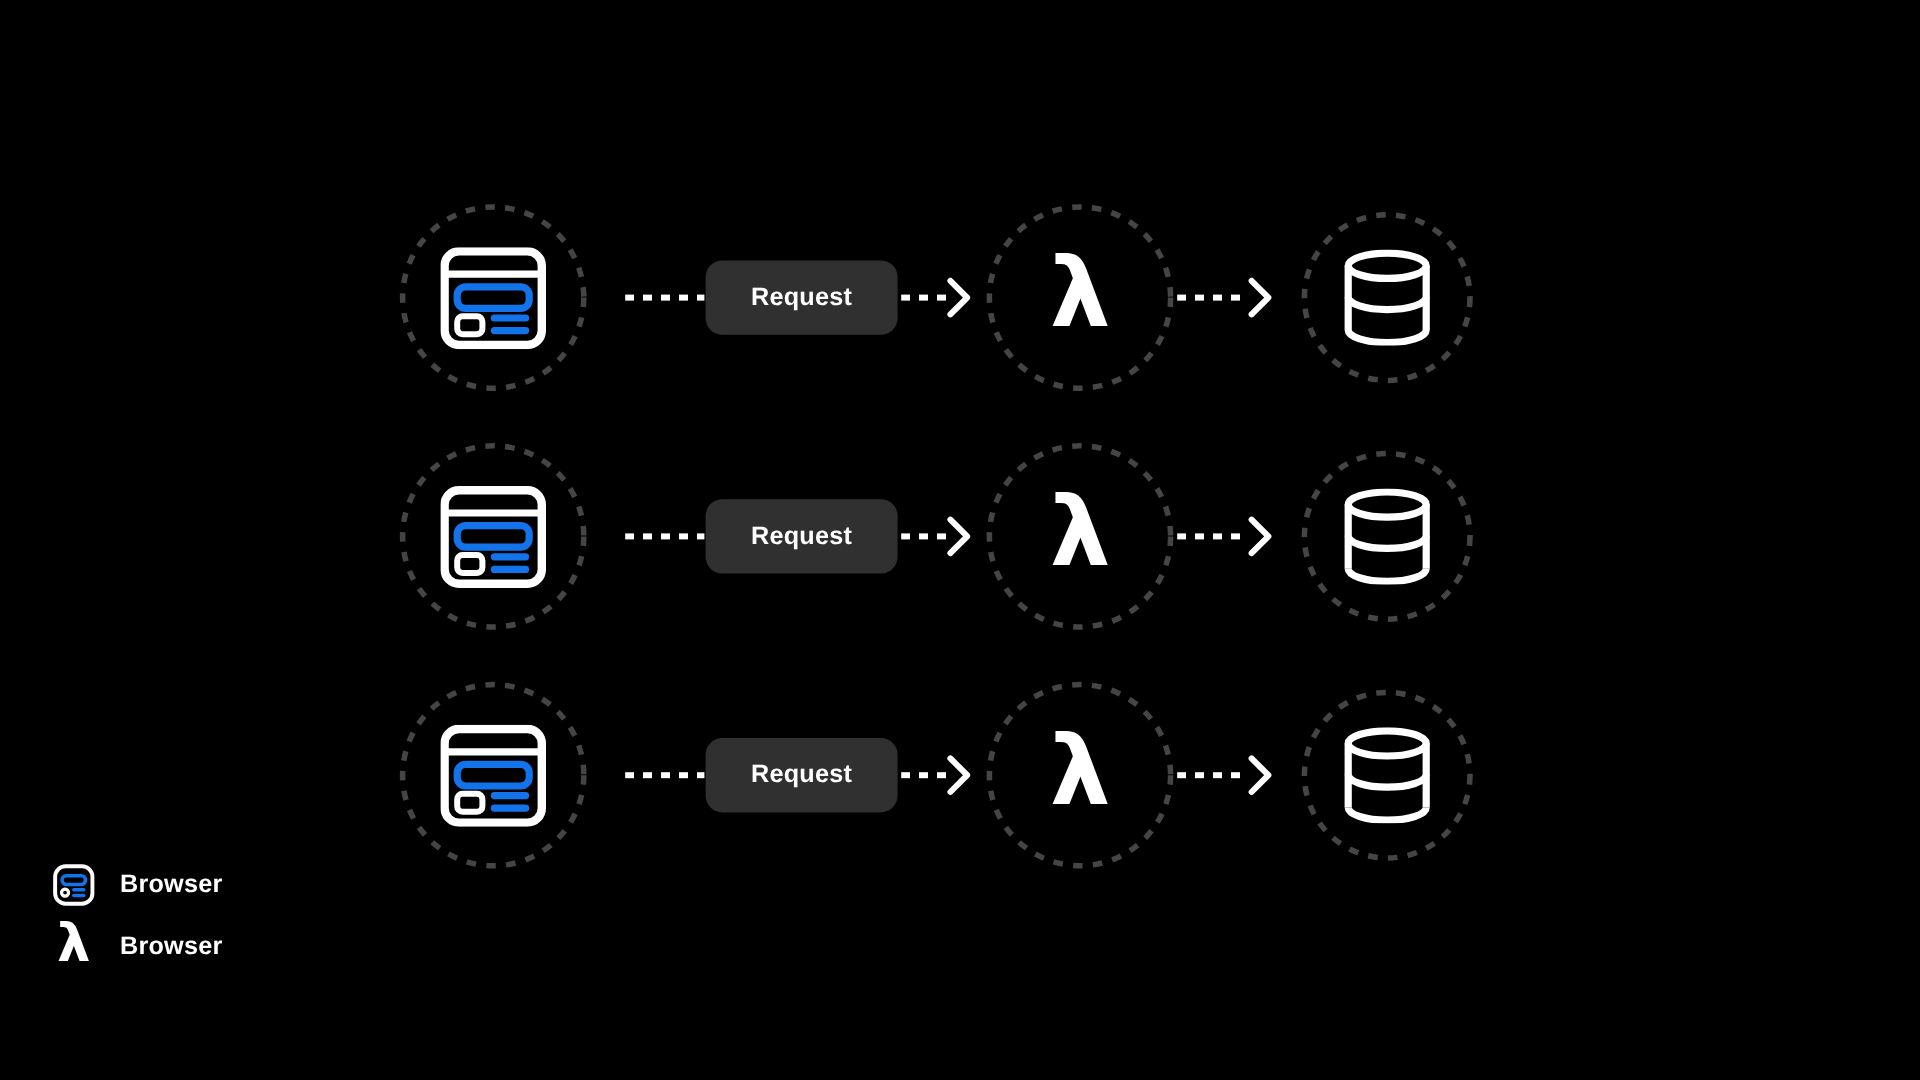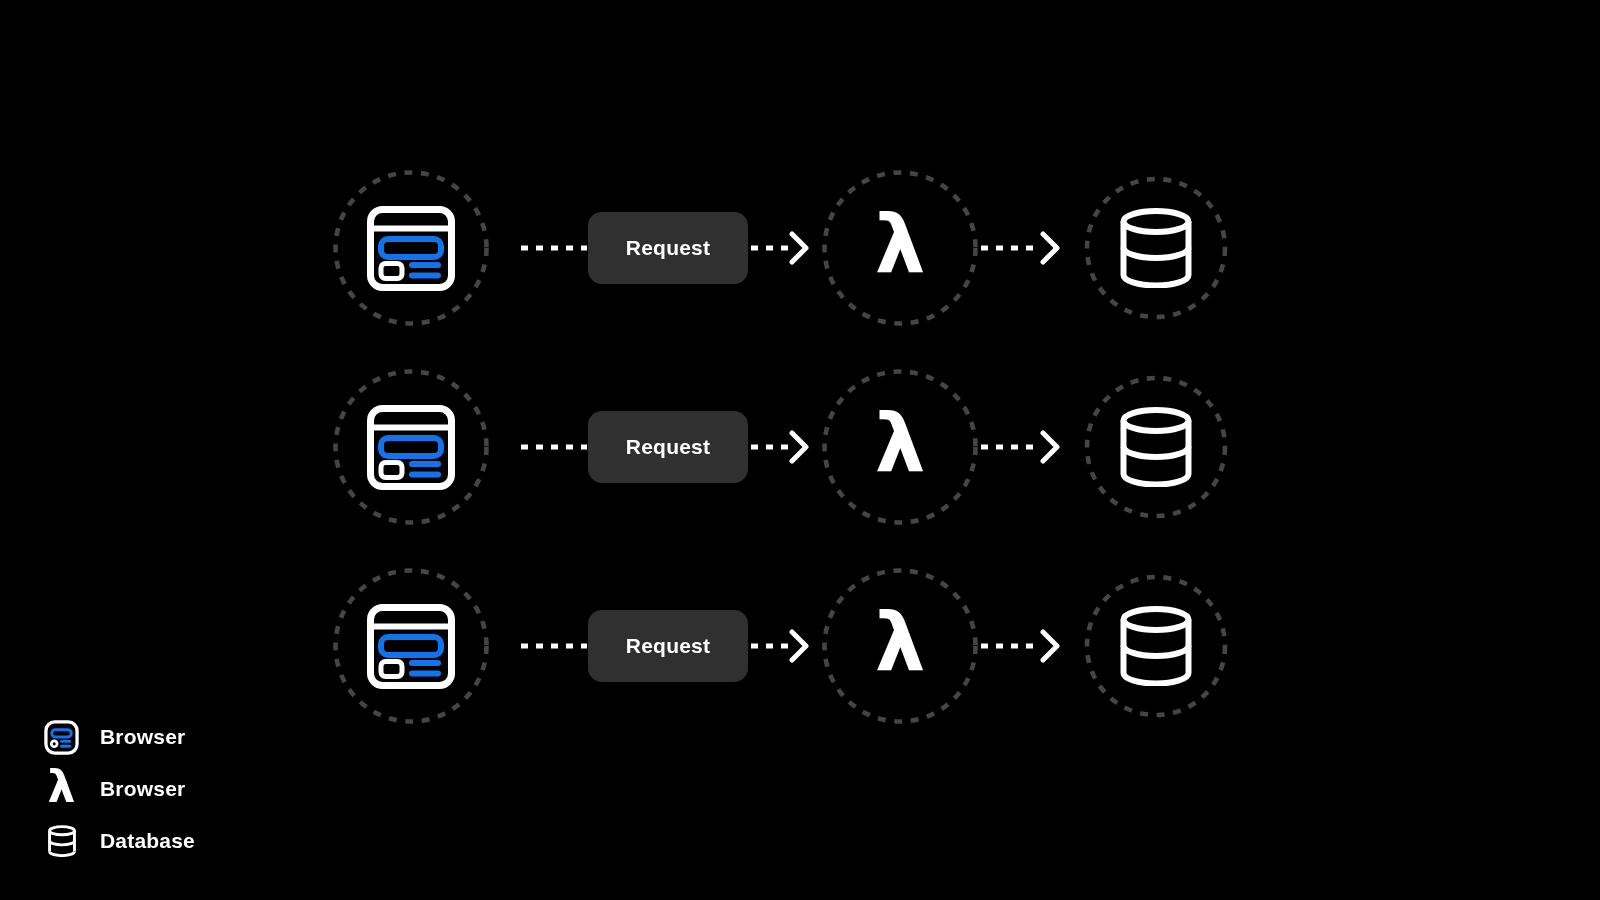--- a/index.html
+++ b/index.html
@@ -37,21 +37,21 @@
     height:5px;
     background:repeating-linear-gradient(90deg,#fff 0 7px,transparent 7px 15px);
   }
   .conn-a{left:521px;width:66px;}
   .conn-b{left:751px;width:38px;}
   .conn-c{left:981px;width:58px;}
   .arrow-b{left:789px;}
   .arrow-c{left:1040px;}
 
   .request-badge{
-    left:588px;width:160px;height:72px;
+    left:588px;width:160px;height:62px;
     background:#303030;border-radius:14px;
     display:flex;align-items:center;justify-content:center;
     color:#fff;font-size:21px;font-weight:700;letter-spacing:.2px;
   }
 
   
   .legend{position:absolute;left:43px;top:711px;}
   .legend-item{display:flex;align-items:center;height:52px;}
   .legend-icon{width:37px;display:flex;align-items:center;justify-content:center;margin-right:20px;}
   .legend-label{color:#fff;font-size:21px;font-weight:700;letter-spacing:.2px;}
@@ -226,27 +226,15 @@
           <rect x="16.5" y="20.5" width="11.5" height="3" rx="1.5" fill="#1273EB"></rect>
           <rect x="16.5" y="25.5" width="11.5" height="3" rx="1.5" fill="#1273EB"></rect>
         </svg>
       </span>
       <span class="legend-label">Browser</span>
     </div>
     <div class="legend-item">
       <span class="legend-icon legend-lambda">λ</span>
       <span class="legend-label">Browser</span>
     </div>
-    <div class="legend-item">
-      <span class="legend-icon">
-        <svg width="28" height="32" viewBox="0 0 72 80" fill="none" stroke="#fff" stroke-width="7.5">
-          <ellipse cx="36" cy="13.5" rx="32" ry="10.5"></ellipse>
-          <path d="M4 13.5 V 67"></path>
-          <path d="M68 13.5 V 67"></path>
-          <path d="M4 39.5 A 32 10.5 0 0 0 68 39.5"></path>
-          <path d="M4 67 A 32 10.5 0 0 0 68 67"></path>
-        </svg>
-      </span>
-      <span class="legend-label">Database</span>
-    </div>
   </div>
 
 </div>
 
 </body></html>

